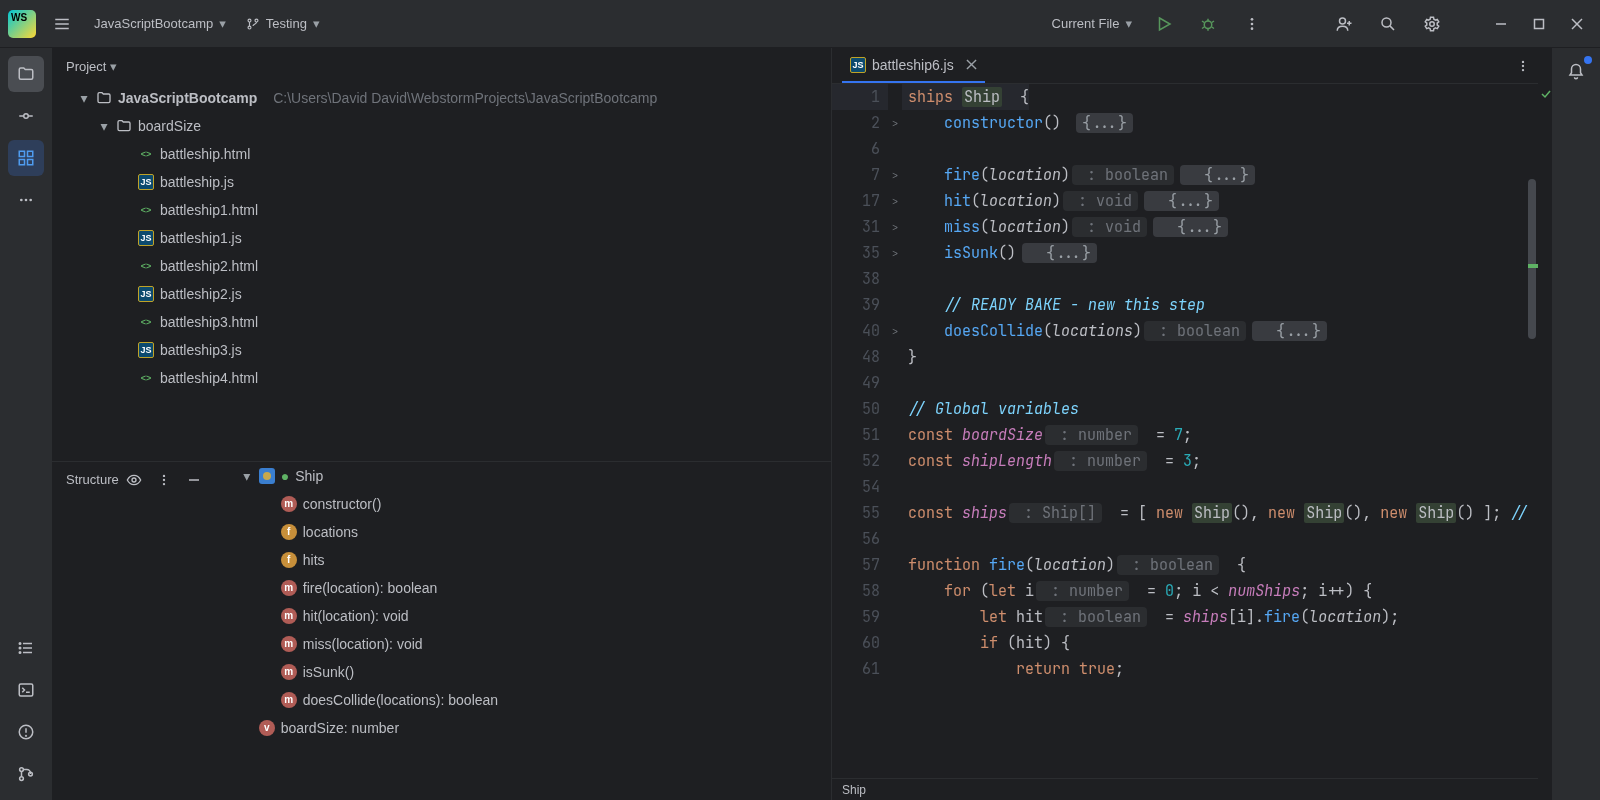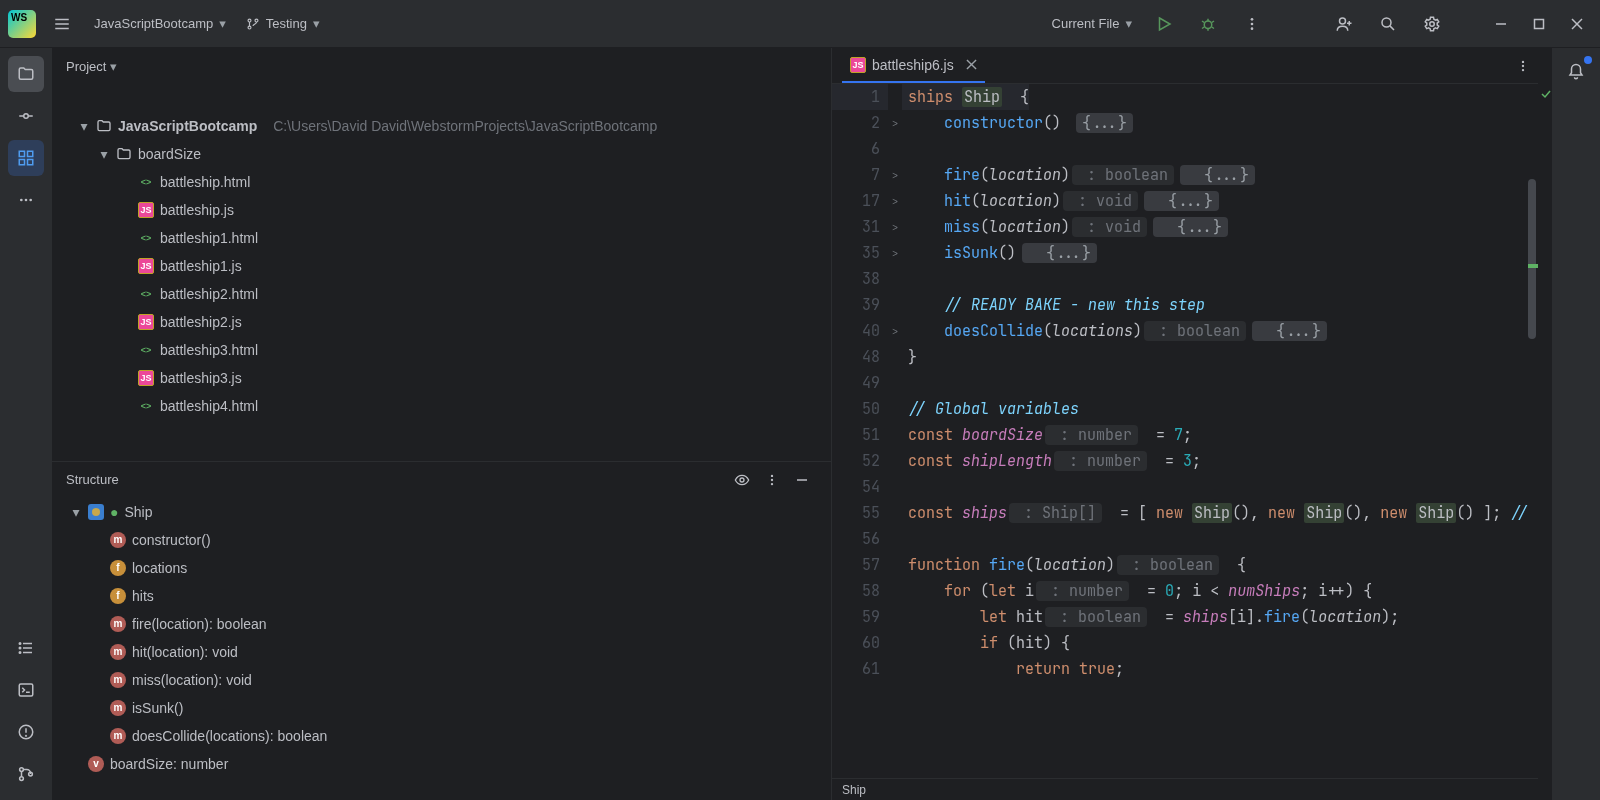--- a/index.html
+++ b/index.html
@@ -84,21 +84,20 @@
     flex-direction: column;
     background: #1e1f22;
     border-right: 1px solid #2b2d30;
   }
 
   .project-pane {
     flex: 1 1 55%;
     display: flex; flex-direction: column;
     overflow: hidden;
     border-bottom: 1px solid #2b2d30;
-    gap: 28px;
   }
   .pane-header {
     height: 36px;
     display: flex; align-items: center;
     padding: 0 14px;
     font-size: 13px;
   }
   .pane-header .spacer { flex: 1; }
 
   .tree {
@@ -120,27 +119,27 @@
   .indent.l3 { width: 72px; }
   .tree-arrow { color:#9aa0a6; width:12px; text-align:center;}
   .dim { color: #6f737a; }
 
   .file-icon {
     width: 16px; height: 16px;
     display: inline-flex; align-items: center; justify-content: center;
     font-size: 9px; font-weight: 700;
     border-radius: 2px;
   }
-  .file-icon.js { background: #ec4899; color:#fff; border:1px solid #bfa227;}
+  .file-icon.js { background: #0c4a6e; color:#fff; border:1px solid #bfa227;}
   .file-icon.html { color:#5fb265; }
   .folder-ic { color:#bcbec4; }
 
   .structure-pane {
     flex: 1 1 45%;
-    display: flex; flex-direction: column;
+    display: flex; flex-direction: row;
     overflow: hidden;
     position: relative;
   }
   .structure-tree { overflow:auto; font-size:14px; }
   .str-row { display:flex; align-items:center; height:28px; gap:6px; }
   .badge {
     width: 16px; height: 16px; border-radius: 50%;
     display:inline-flex; align-items:center; justify-content:center;
     font-size: 10px; font-weight:700;
   }

